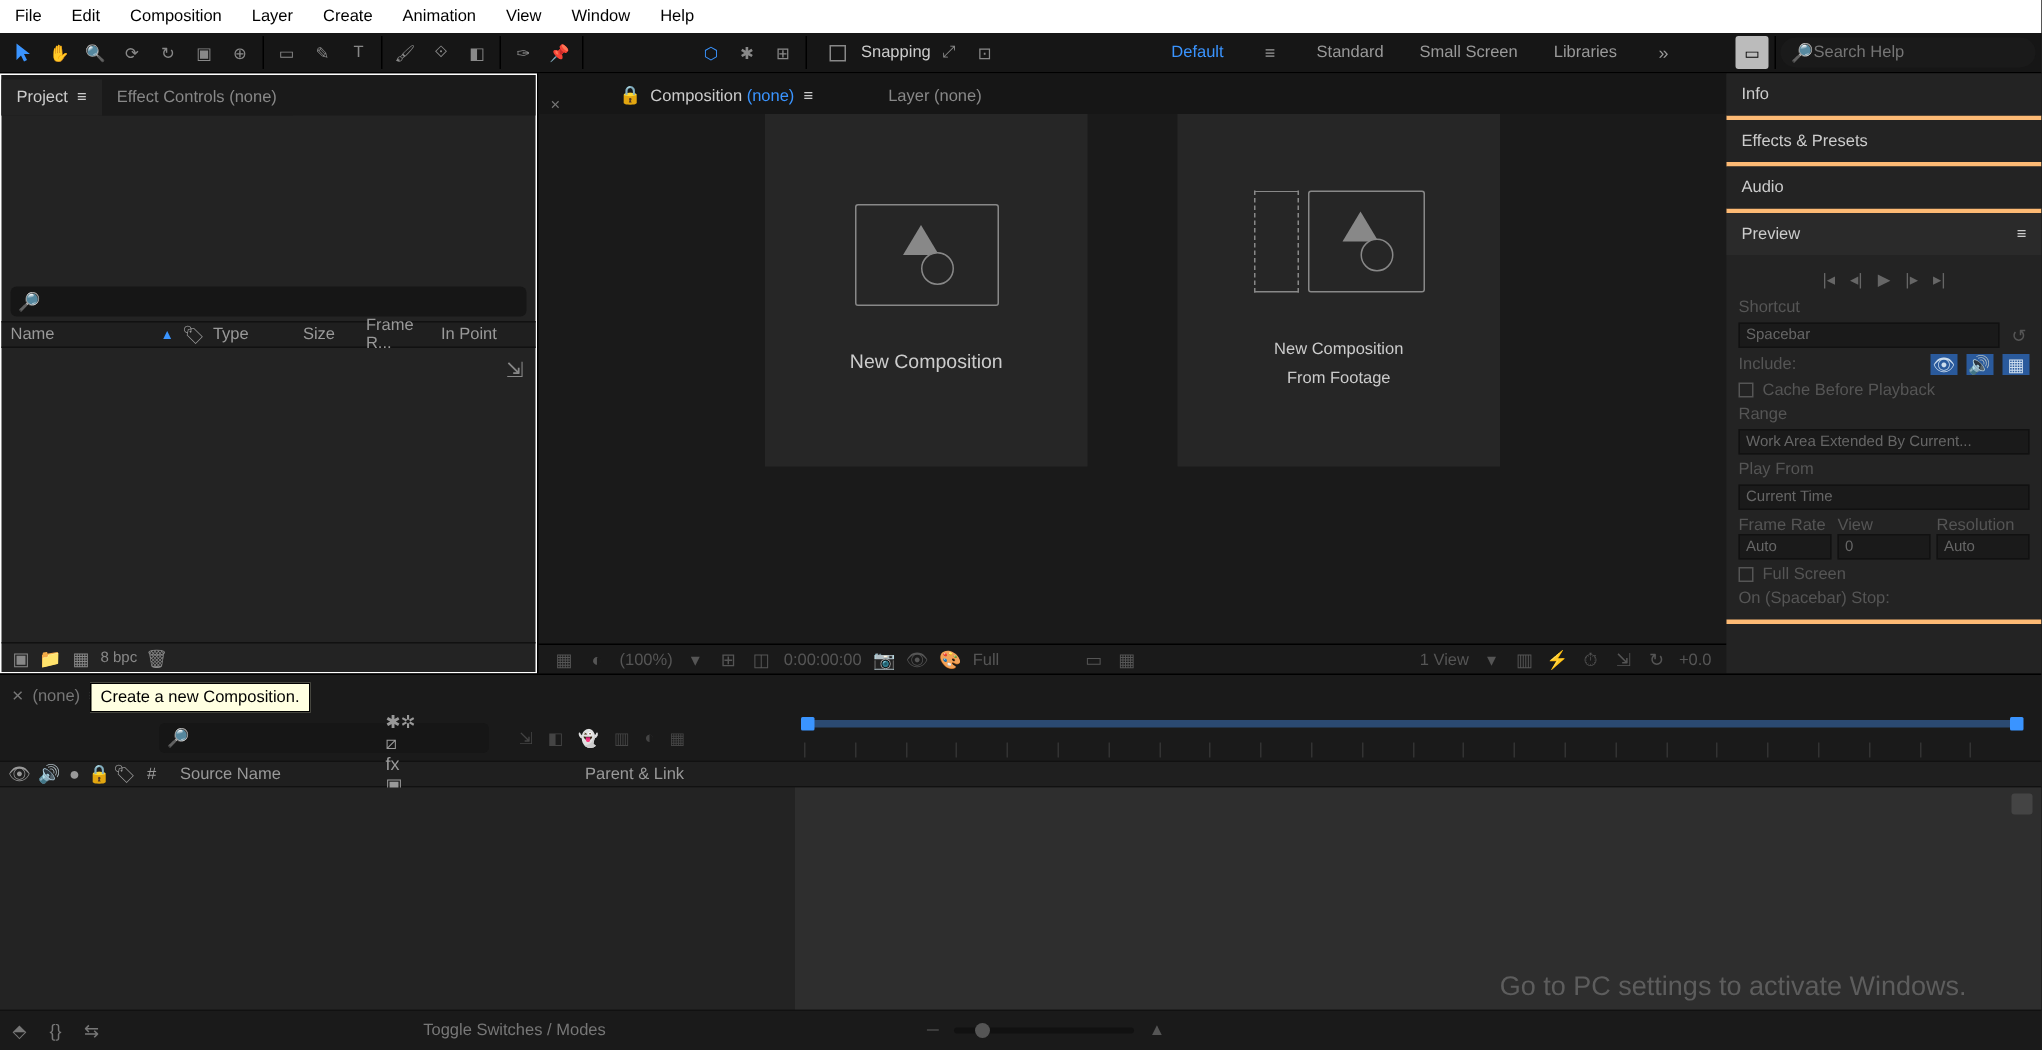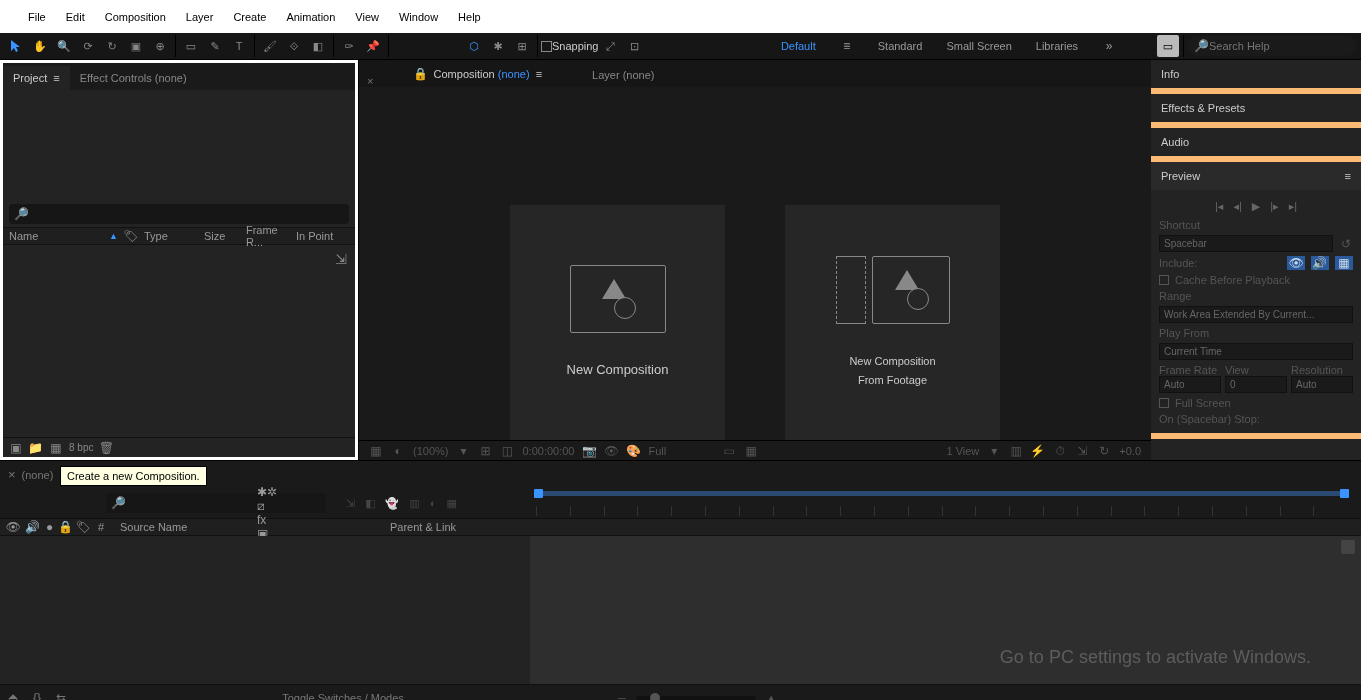--- a/index.html
+++ b/index.html
@@ -1,72 +1,72 @@
 <!DOCTYPE html>
 <html><head>
 <meta charset="utf-8">
 <style>
 * { margin: 0; padding: 0; box-sizing: border-box; font-family: "Segoe UI", Arial, sans-serif; font-size: 11px; }
 body { background: #1e1e1e; color: #aaa; width: 1361px; height: 700px; position: relative; overflow: hidden; }
 
 
-.menubar { background: #fff; color: #000; height: 33px; display: flex; align-items: center; padding: 0 18px; }
+.menubar { background: #fff; color: #000; height: 22px; display: flex; align-items: center; padding: 0 0; }
 .menubar span { padding: 3px 10px; cursor: default; }
 
 
 .toolbar { background: #161616; height: 27px; display: flex; align-items: center; padding: 0 4px; border-bottom: 1px solid #000; }
 .toolbar .toolbtn { width: 22px; height: 22px; display: flex; align-items: center; justify-content: center; margin: 0 1px; color: #888; }
 .toolbar .toolbtn.active { color: #3a94ff; }
 .toolbar .divider { width: 1px; height: 22px; background: #000; margin: 0 3px; }
-.toolbar .snap { color: #ccc; display: flex; align-items: center; gap: 0; margin-left: 0; }
+.toolbar .snap { color: #ccc; display: flex; align-items: center; gap: 10px; margin-left: 12px; }
 .toolbar .spacer { flex: 1; }
 .workspace-tabs { display: flex; align-items: center; gap: 24px; color: #999; margin-right: 40px; }
 .workspace-tabs .ws.active { color: #3a94ff; }
 .search-help { background: #1a1a1a; border-radius: 10px; display: flex; align-items: center; padding: 2px 8px; width: 170px; height: 20px; }
 .search-help input { background: transparent; border: none; color: #ccc; outline: none; width: 100%; }
 
 
 .main { display: grid; grid-template-columns: 358px 1fr 210px; height: 400px; }
 
 
-.proj-panel { background: #232323; border: 3px solid #ffffff; display: flex; flex-direction: column; }
+.proj-panel { background: #232323; border: 1px solid #ffffff; display: flex; flex-direction: column; }
 .panel-tabs { display: flex; background: #1a1a1a; height: 27px; align-items: flex-end; }
 .panel-tabs .tab { padding: 6px 10px; color: #ccc; background: #232323; }
 .panel-tabs .tab.dim { color: #888; background: #1a1a1a; }
 .proj-panel .preview-area { height: 111px; }
 .proj-panel .proj-search { margin: 3px 6px; background: #161616; border-radius: 4px; padding: 2px 6px; height: 20px; display: flex; align-items: center; }
 .proj-cols { display: flex; background: #1f1f1f; height: 18px; align-items: center; font-size: 10px; color: #999; border-top: 1px solid #111; border-bottom: 1px solid #111; }
 .proj-cols span { padding: 0 6px; }
 .proj-cols .name { flex: 0 0 100px; }
 .proj-cols .sort { font-size: 9px; color: #3a94ff; }
 .proj-body { flex: 1; position: relative; }
 .proj-body .flow { position: absolute; top: 6px; right: 8px; color: #888; font-size: 14px; }
 .proj-foot { height: 20px; display: flex; align-items: center; gap: 6px; padding: 0 6px; color: #888; border-top: 1px solid #111; }
 .proj-foot .bpc { font-size: 10px; }
 
 
 .comp-panel { background: #1a1a1a; display: flex; flex-direction: column; border-left: 1px solid #000; }
 .comp-tabs { display: flex; background: #161616; height: 27px; align-items: flex-end; padding-left: 8px; gap: 30px; }
 .comp-tabs .tab { padding: 6px 10px; color: #ccc; }
 .comp-tabs .tab .none { color: #3a94ff; }
 .comp-tabs .tab.dim { color: #888; }
-.comp-body { flex: 1; display: flex; align-items: flex-end; justify-content: center; gap: 60px; }
+.comp-body { flex: 1; display: flex; align-items: flex-start; justify-content: center; gap: 60px; }
 .big-btn { width: 215px; height: 235px; background: #262626; display: flex; flex-direction: column; align-items: center; justify-content: center; gap: 28px; }
 .big-btn .ic { width: 96px; height: 68px; border: 1.5px solid #888; border-radius: 2px; display: flex; align-items: center; justify-content: center; position: relative; }
 .big-btn .ic2 { display:flex; gap:6px; }
 .big-btn .filmstrip { width: 30px; height: 68px; border: 1.5px solid #888; border-left: 1.5px dashed #888; border-right: 1.5px dashed #888; }
 .shape-comp { position: relative; width: 40px; height: 40px; }
 .shape-comp::before { content:""; position:absolute; width:0; height:0; border-left:12px solid transparent; border-right:12px solid transparent; border-bottom:20px solid transparent; border-bottom-color:#888; top:0; left:4px; }
 .shape-comp::after { content:""; position:absolute; width:20px; height:20px; border:1.5px solid #888; border-radius:50%; bottom:0; right:2px; background:#262626; }
 .big-btn .lbl { color: #ccc; font-size: 13px; text-align: center; line-height: 1.4; }
 .comp-foot { height: 20px; display: flex; align-items: center; gap: 8px; padding: 0 10px; color: #555; font-size: 10px; border-top: 1px solid #000; }
 
 
 .right { background: #232323; display: flex; flex-direction: column; }
-.right .rp { border-bottom: 6px solid #fdba74; }
+.right .rp { border-bottom: 3px solid #fdba74; }
 .right .rp-hdr { padding: 8px 10px; color: #ccc; display:flex; justify-content:space-between; }
 .right .rp-hdr.collapsed { background:#232323; }
 .right .rp.preview .rp-hdr { background:#2a2a2a; }
 .preview-body { padding: 4px 8px 8px; color:#555; font-size:10px; }
 .play-ctrl { display:flex; justify-content:center; gap:10px; padding:6px 0; color:#666; font-size:12px; }
 .pv-row { display:flex; align-items:center; gap:6px; margin:4px 0; }
 .pv-sel { background:#1a1a1a; border:1px solid #111; padding:2px 4px; flex:1; color:#666; font-size:10px; }
 .pv-grid3 { display:grid; grid-template-columns:1fr 1fr 1fr; gap:4px; }
 .chk { width:10px; height:10px; border:1px solid #555; display:inline-block; }
 

